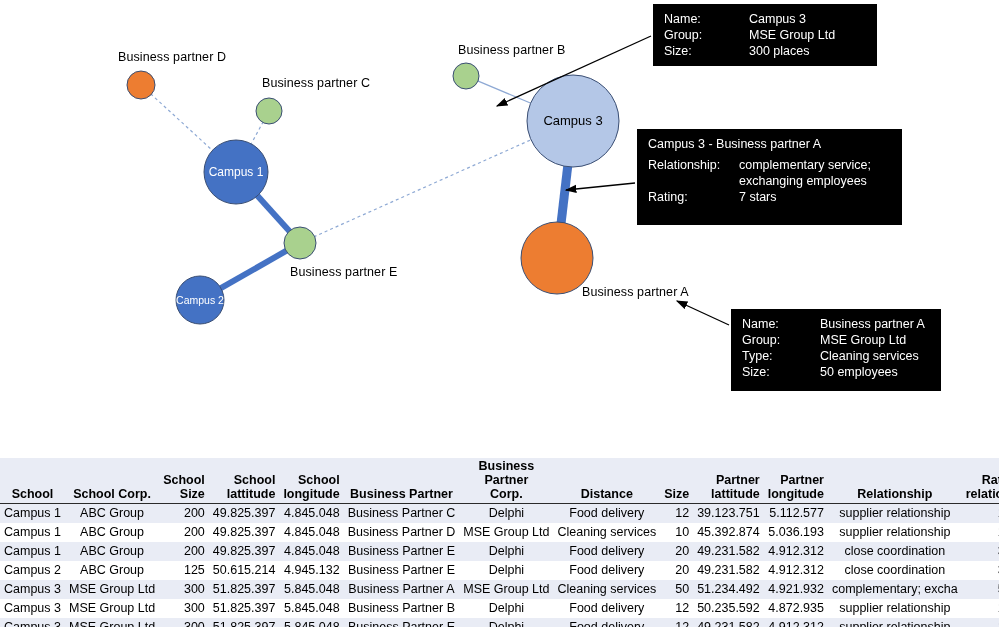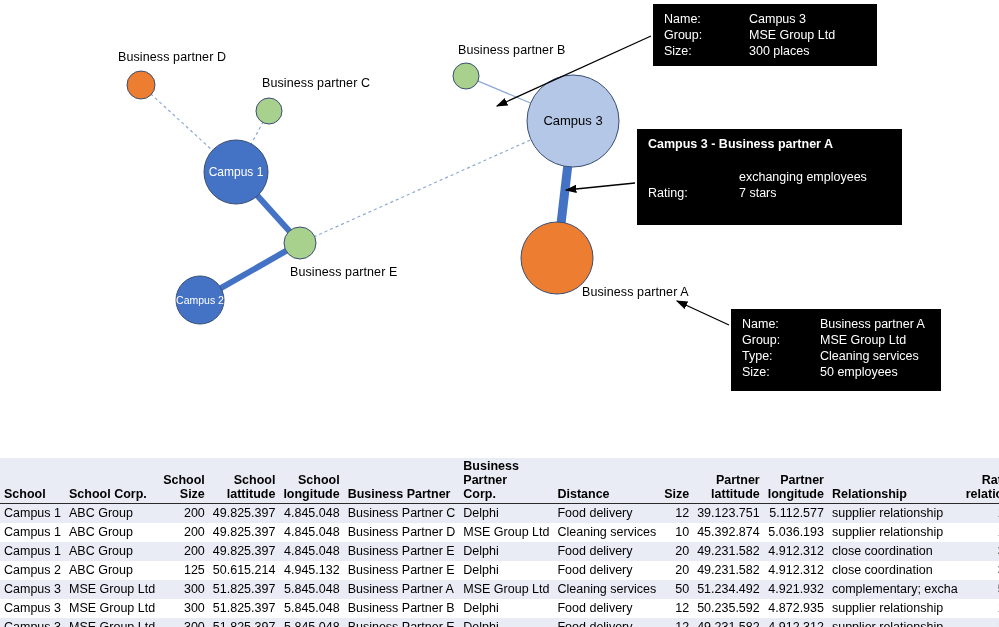--- a/index.html
+++ b/index.html
@@ -47,22 +47,22 @@
     display: flex;
     justify-content: flex-end;
   }
   .callout .ckey {
     flex: 0 0 auto;
   }
   .callout .cval {
     flex: 1 1 auto;
   }
   .callout .ctitle {
-    font-weight: bold;
-    margin-bottom: 17px;
+    font-weight: normal;
+    margin-bottom: 5px;
   }
 
   
   #data-table-wrap {
     position: absolute;
     left: 0;
     top: 458px;
     width: 999px;
   }
   table#data-table {
@@ -81,21 +81,21 @@
     white-space: pre-line;
   }
   table#data-table td {
     padding: 1px 4px 1px 4px;
     line-height: 17px;
     white-space: nowrap;
     overflow: hidden;
   }
   table#data-table tbody tr:nth-child(odd) td { background: #E9ECF5; }
   table#data-table tbody tr:nth-child(even) td { background: #ffffff; }
-  .ta-l { text-align: left; }
+  .ta-l { text-align: center; }
   .ta-r { text-align: right; }
   .ta-c { text-align: center; }
 </style>
 </head>
 <body>
 
 <div id="graph-area">
   <svg id="graph-svg" width="999" height="445">
     <g id="edges-layer">
         <line x1="150.58719177408344" y1="93.77984930889745" x2="213.1382350002626" y2="151.0634362633984" stroke="#8EA9D4" stroke-width="1.2" stroke-dasharray="3,3"></line>
@@ -148,20 +148,24 @@
           <div class="cval">MSE Group Ltd</div>
         </div>
         <div class="crow">
           <div class="ckey" style="width: 85px;">Size:</div>
           <div class="cval">300 places</div>
         </div>
       </div>
       <div class="callout" style="left: 637px; top: 129px; width: 265px; height: 96px;">
         <div class="ctitle">Campus 3 - Business partner A</div>
         <div class="crow">
+          <div class="ckey" style="width: 91px;">Relationship:</div>
+          <div class="cval">complementary service;</div>
+        </div>
+        <div class="crow">
           <div class="ckey" style="width: 91px;"></div>
           <div class="cval">exchanging employees</div>
         </div>
         <div class="crow">
           <div class="ckey" style="width: 91px;">Rating:</div>
           <div class="cval">7 stars</div>
         </div>
       </div>
       <div class="callout" style="left: 731px; top: 309px; width: 210px; height: 82px;">
         <div class="crow">

